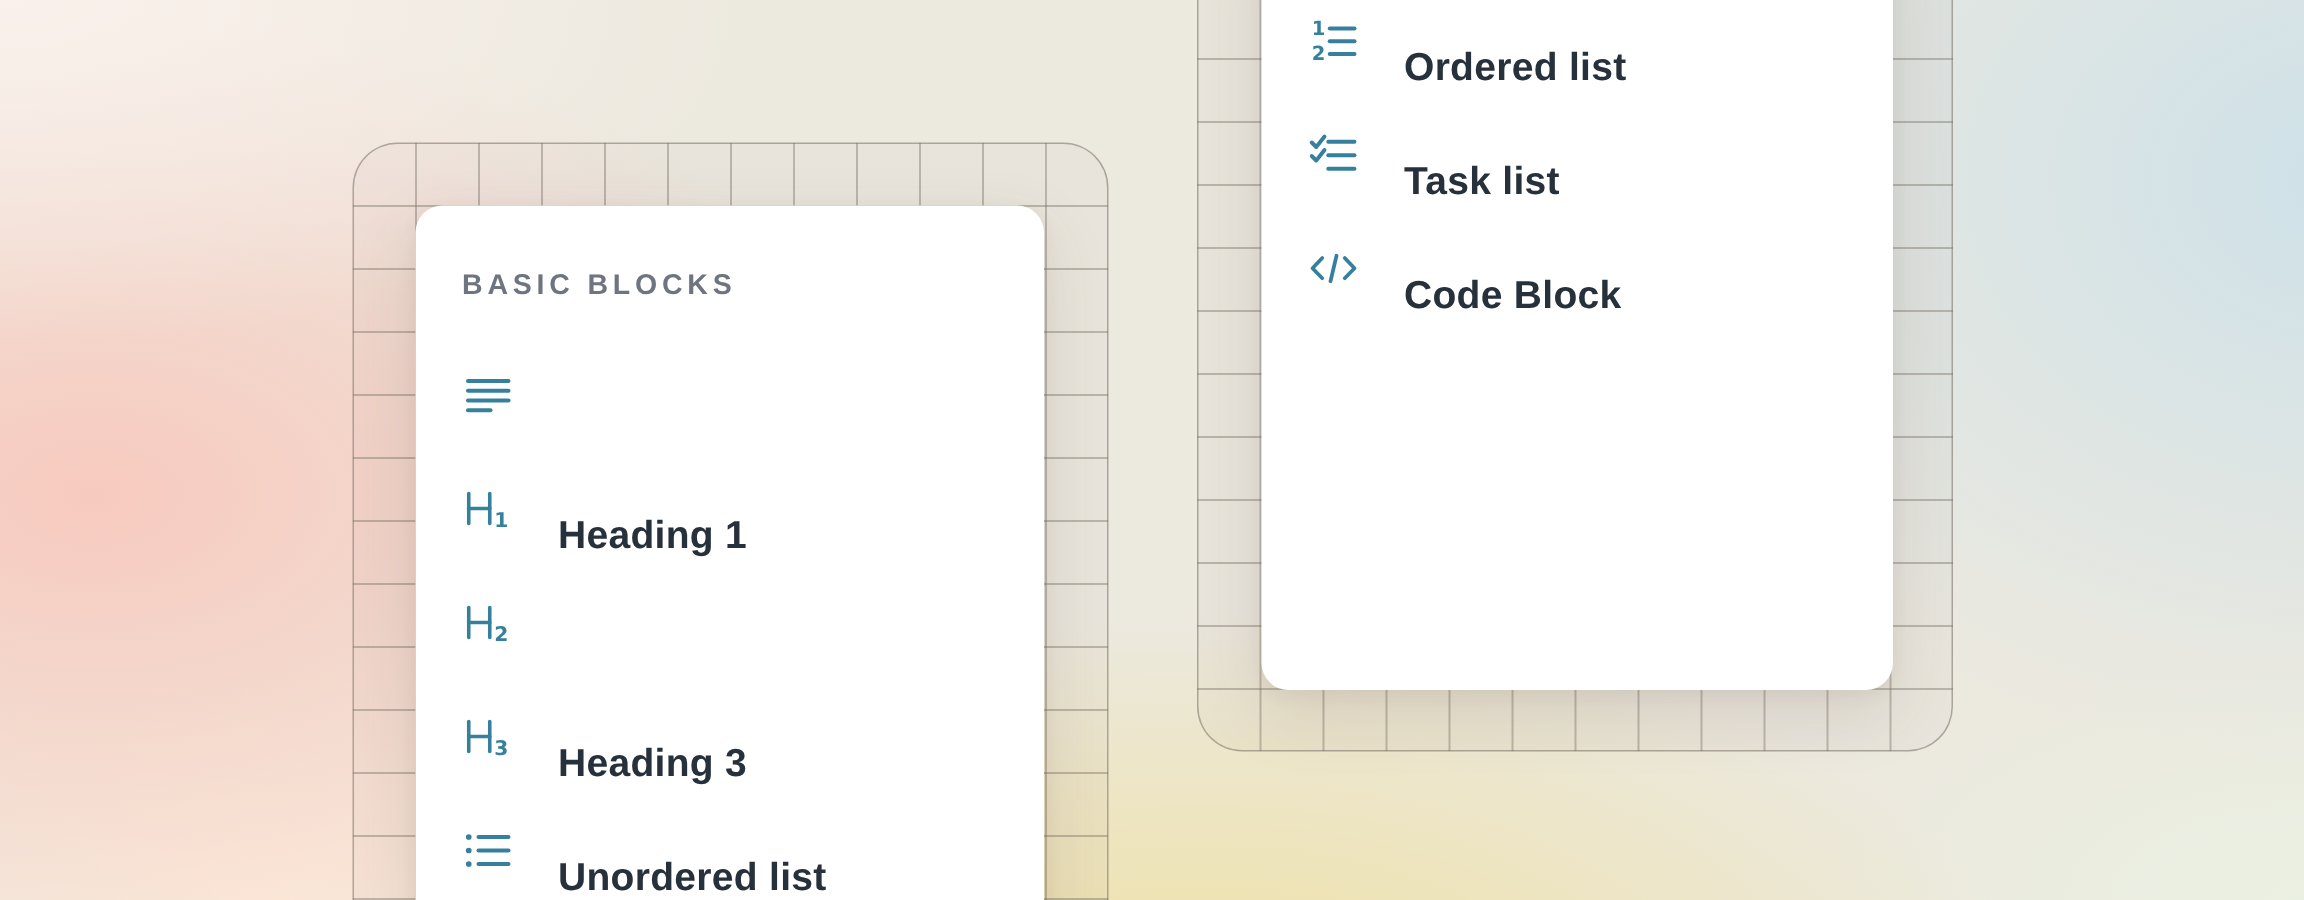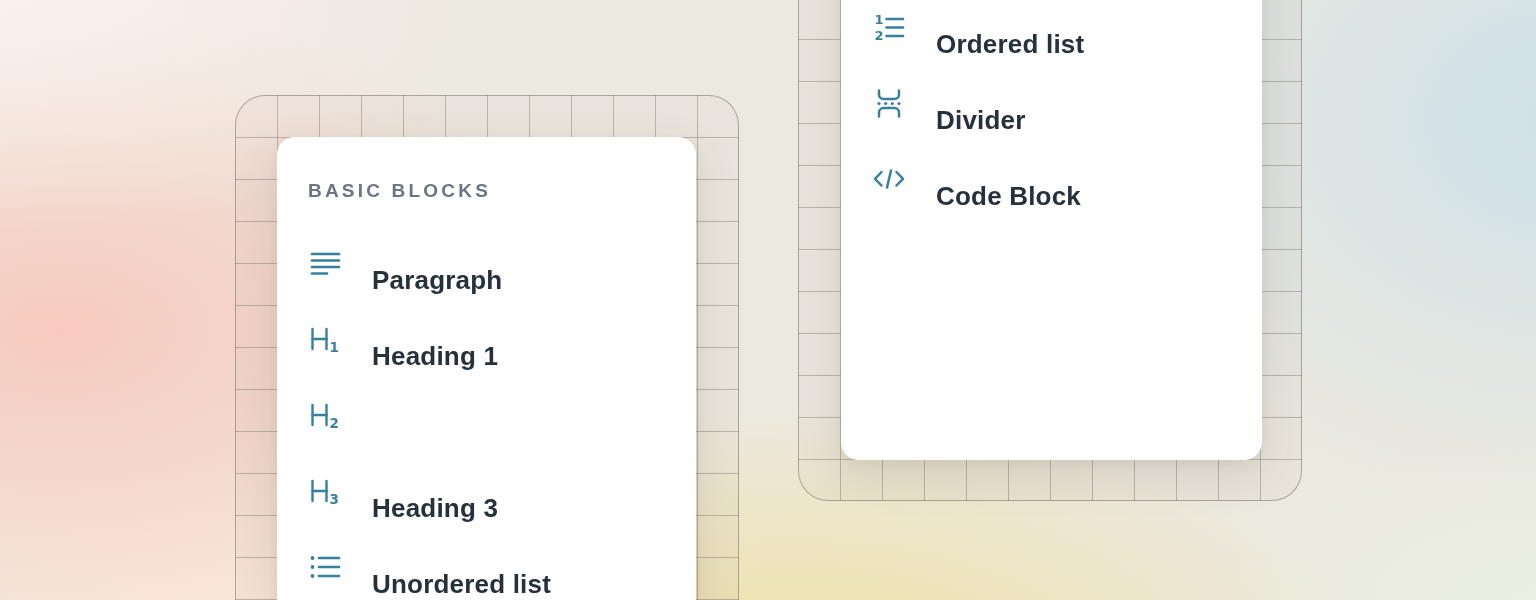--- a/index.html
+++ b/index.html
@@ -90,21 +90,20 @@
 
       <li class="menu-item">
         <span class="menu-icon">
           <svg width="34" height="34" viewBox="0 0 34 34" fill="none" stroke="#36809e" stroke-width="2.7" stroke-linecap="round">
             <line x1="4" y1="8" x2="31" y2="8"></line>
             <line x1="4" y1="14.5" x2="31" y2="14.5"></line>
             <line x1="4" y1="21" x2="31" y2="21"></line>
             <line x1="4" y1="27.5" x2="19" y2="27.5"></line>
           </svg>
         </span>
-        <span class="menu-label">Paragraph</span>
       </li>
 
       <li class="menu-item">
         <span class="menu-icon">
           <svg width="34" height="34" viewBox="0 0 34 34" fill="none" stroke="#36809e" stroke-width="2.4" stroke-linecap="round">
             <line x1="4.5" y1="7" x2="4.5" y2="27"></line>
             <line x1="18.5" y1="7" x2="18.5" y2="27"></line>
             <line x1="4.5" y1="17" x2="18.5" y2="17"></line>
             <text x="21.5" y="29.5" font-size="13.5" font-weight="bold" fill="#36809e" stroke="none" font-family="'DejaVu Sans',sans-serif">1</text>
           </svg>
@@ -161,34 +160,33 @@
             <text x="2.5" y="13.5" font-size="13" font-weight="bold" fill="#36809e" stroke="none" font-family="'DejaVu Sans',sans-serif">1</text>
             <text x="2.5" y="30" font-size="13" font-weight="bold" fill="#36809e" stroke="none" font-family="'DejaVu Sans',sans-serif">2</text>
             <line x1="14.5" y1="9" x2="31" y2="9"></line>
             <line x1="14.5" y1="17.5" x2="31" y2="17.5"></line>
             <line x1="14.5" y1="26" x2="31" y2="26"></line>
           </svg>
         </span>
         <span class="menu-label">Ordered list</span>
       </li>
 
-
-      <li class="menu-item">
-        <span class="menu-icon">
-          <svg width="34" height="34" viewBox="0 0 34 34" fill="none" stroke="#36809e" stroke-width="2.5" stroke-linecap="round">
-            <path d="M7 4.5 V8.5 a4.5 4.5 0 0 0 4.5 4.5 h11 a4.5 4.5 0 0 0 4.5 -4.5 V4.5"></path>
-            <circle cx="7" cy="17.5" r="1.6" fill="#36809e" stroke="none"></circle>
-            <circle cx="13.7" cy="17.5" r="1.6" fill="#36809e" stroke="none"></circle>
-            <circle cx="20.3" cy="17.5" r="1.6" fill="#36809e" stroke="none"></circle>
-            <circle cx="27" cy="17.5" r="1.6" fill="#36809e" stroke="none"></circle>
-            <path d="M7 30.5 V26.5 a4.5 4.5 0 0 1 4.5 -4.5 h11 a4.5 4.5 0 0 1 4.5 4.5 V30.5"></path>
-          </svg>
-        </span>
-        <span class="menu-label">Divider</span>
-      </li>
+      <li class="menu-item">
+        <span class="menu-icon">
+          <svg width="34" height="34" viewBox="0 0 34 34" fill="none" stroke="#36809e" stroke-width="2.6" stroke-linecap="round" stroke-linejoin="round">
+            <polyline points="2.5,9 5.5,12 11,5"></polyline>
+            <polyline points="2.5,18 5.5,21 11,14"></polyline>
+            <line x1="13.5" y1="8.5" x2="31" y2="8.5"></line>
+            <line x1="13.5" y1="17.5" x2="31" y2="17.5"></line>
+            <line x1="13.5" y1="26.5" x2="31" y2="26.5"></line>
+          </svg>
+        </span>
+        <span class="menu-label">Task list</span>
+      </li>
+
 
 
 
       <li class="menu-item">
         <span class="menu-icon">
           <svg width="34" height="34" viewBox="0 0 34 34" fill="none" stroke="#36809e" stroke-width="2.5" stroke-linecap="round" stroke-linejoin="round">
             <polyline points="9.5,10 3,16.8 9.5,23.5"></polyline>
             <polyline points="24.5,10 31,16.8 24.5,23.5"></polyline>
             <line x1="19" y1="8.5" x2="15" y2="25.5"></line>
           </svg>

